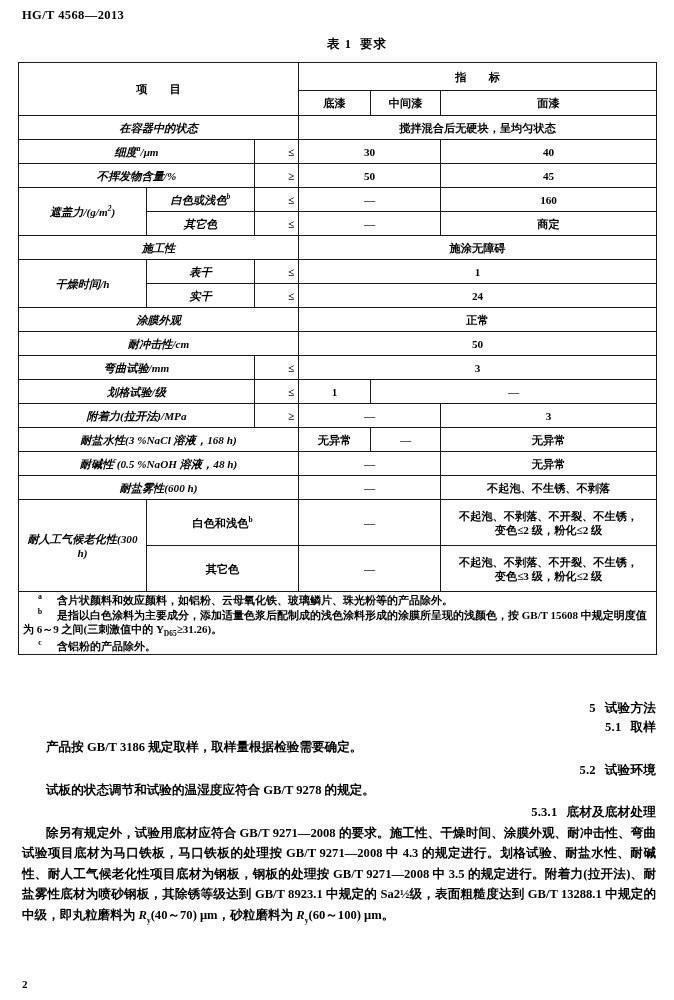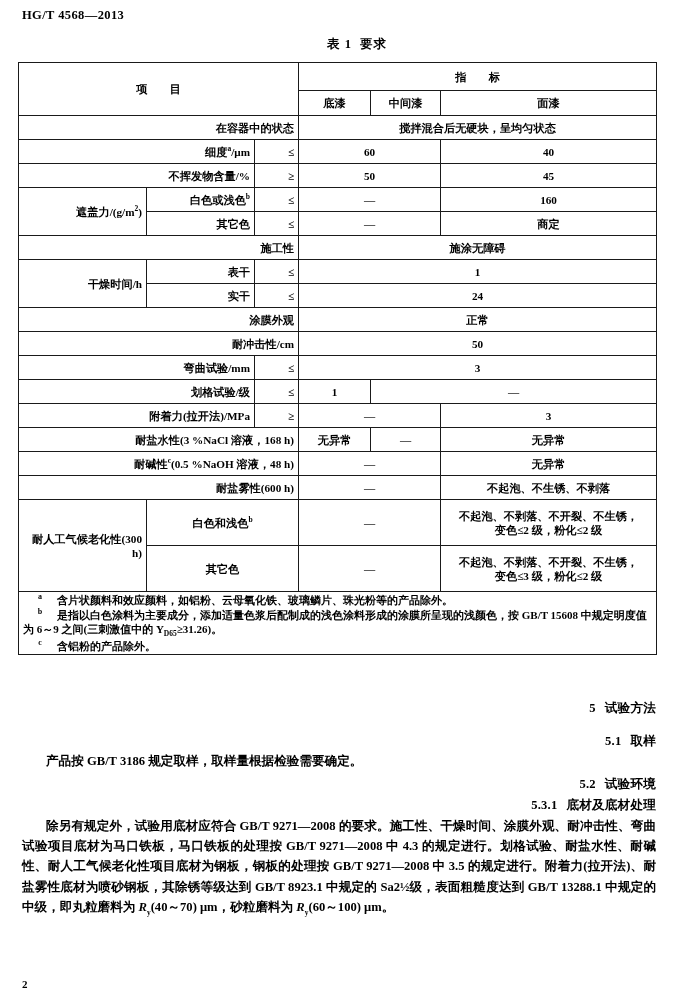--- a/index.html
+++ b/index.html
@@ -40,21 +40,21 @@
   }
   table.req td,table.req th{
     border:1px solid #1a1a1a;
     padding:0 4px;
     vertical-align:middle;
     font-weight:bold;
     line-height:1.25;
   }
   table.req th{font-weight:bold;text-align:center;}
   .c{text-align:center;}
-  .l{text-align:right;}
+  .l{text-align:center;font-style:italic;}
   .item{padding-left:8px;}
   .sign{text-align:right;padding-right:10px;font-weight:bold;}
   .h1{height:27px;}
   .h2{height:24px;}
   .rowh{height:24px;}
   .tall{height:46px;}
   sup{font-size:7.5px;vertical-align:super;font-weight:bold;}
   sub{font-size:7.5px;vertical-align:sub;font-weight:bold;}
   .dash{letter-spacing:0;color:#222;}
   .two-line{line-height:1.45;}
@@ -111,21 +111,21 @@
       </tr>
 
       <tr class="rowh">
         <td class="l item" colspan="3">在容器中的状态</td>
         <td class="c" colspan="3">搅拌混合后无硬块，呈均匀状态</td>
       </tr>
 
       <tr class="rowh">
         <td class="l item" colspan="2">细度<sup>a</sup>/μm</td>
         <td class="sign">≤</td>
-        <td class="c" colspan="2">60</td>
+        <td class="c" colspan="2">30</td>
         <td class="c">40</td>
       </tr>
 
       <tr class="rowh">
         <td class="l item" colspan="2">不挥发物含量/%</td>
         <td class="sign">≥</td>
         <td class="c" colspan="2">50</td>
         <td class="c">45</td>
       </tr>
 
@@ -238,28 +238,29 @@
     </tbody>
   </table>
   </div>
 
   <div class="body">
 
     <div class="h-num sec0">
       <span>5</span><span class="sp"></span><span>试验方法</span>
     </div>
 
-    <div class="h-num" style="margin-top:16px">
+    <div class="h-num" style="margin-top:2px">
       <span>5.1</span><span class="sp"></span><span>取样</span>
     </div>
     <p class="para">产品按 GB/T 3186 规定取样，取样量根据检验需要确定。</p>
 
     <div class="h-num" style="margin-top:4px">
       <span>5.2</span><span class="sp"></span><span>试验环境</span>
     </div>
+    <p class="para">试板的状态调节和试验的温湿度应符合 GB/T 9278 的规定。</p>
 
 
     <div class="h-num" style="margin-top:4px">
       <span>5.3.1</span><span class="sp"></span><span>底材及底材处理</span>
     </div>
     <p class="bigpara">除另有规定外，试验用底材应符合 GB/T 9271—2008 的要求。施工性、干燥时间、涂膜外观、耐冲击性、弯曲试验项目底材为马口铁板，马口铁板的处理按 GB/T 9271—2008 中 4.3 的规定进行。划格试验、耐盐水性、耐碱性、耐人工气候老化性项目底材为钢板，钢板的处理按 GB/T 9271—2008 中 3.5 的规定进行。附着力(拉开法)、耐盐雾性底材为喷砂钢板，其除锈等级达到 GB/T 8923.1 中规定的 Sa2½级，表面粗糙度达到 GB/T 13288.1 中规定的中级，即丸粒磨料为 <i class="v">R</i><sub>y</sub>(40～70) μm，砂粒磨料为 <i class="v">R</i><sub>y</sub>(60～100) μm。</p>
   </div>
 
   <div class="pageno">2</div>
 </div>

